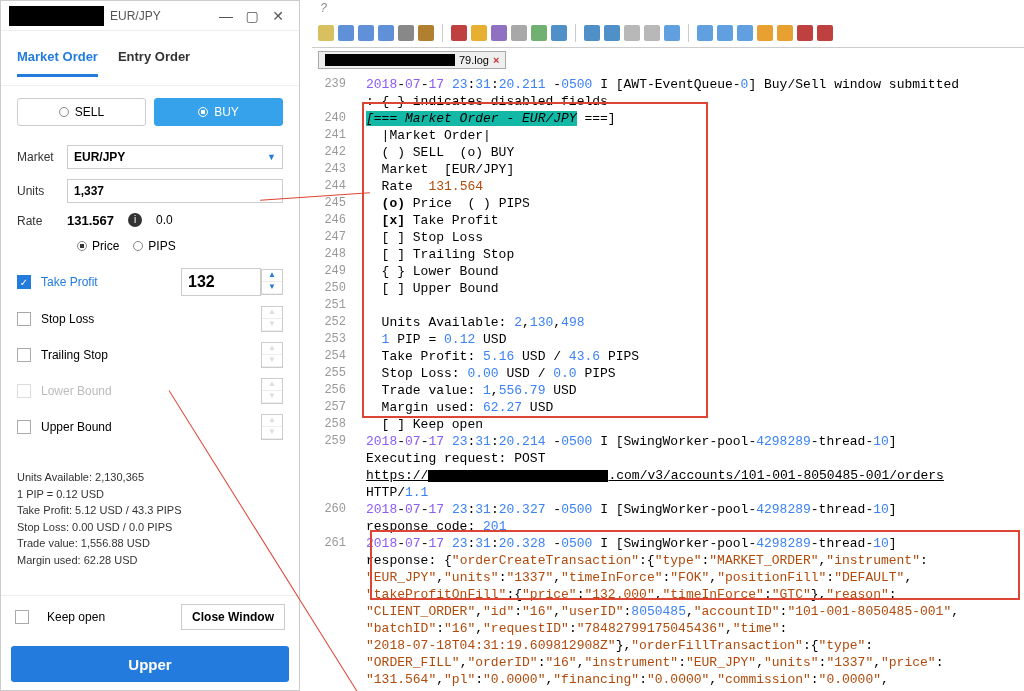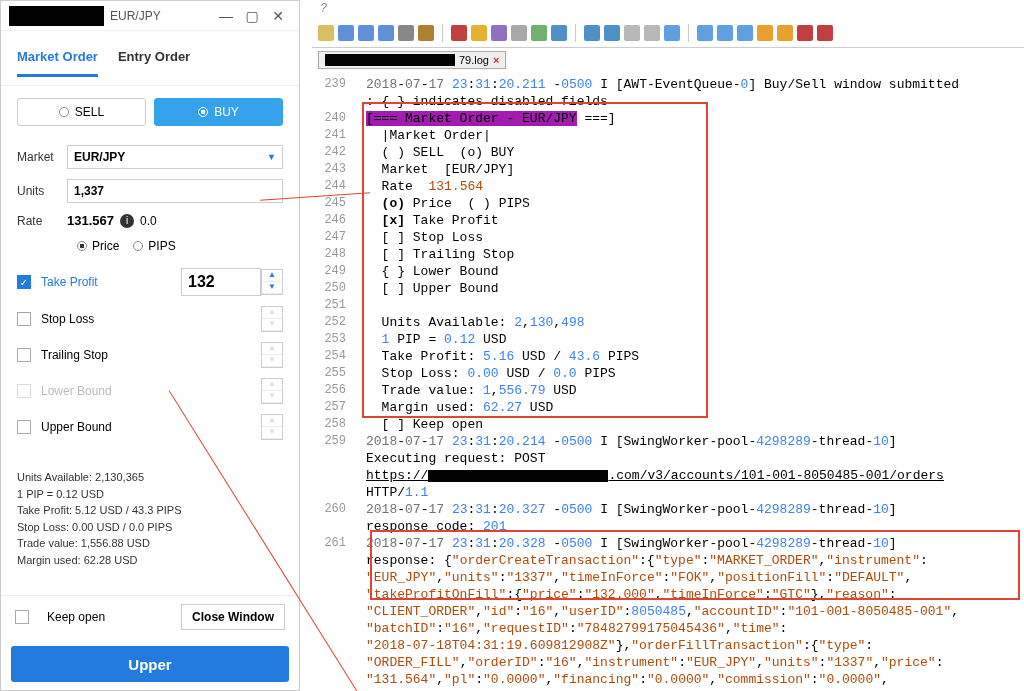--- a/index.html
+++ b/index.html
@@ -62,26 +62,26 @@
   .tb-icon { width: 16px; height: 16px; border-radius: 2px; }
   .filetab-row { height: 24px; display: flex; align-items: center; padding-left: 6px; }
   .filetab { display: flex; align-items: center; gap: 4px; border: 1px solid #aaa; padding: 2px 6px; font-size: 11px; background:#eee; }
   .filetab-redact { width: 130px; height: 12px; background: #000; display: inline-block; }
   .filetab-x { color: #c33; font-weight: bold; }
   
   .code-area { font-family: "Courier New", monospace; font-size: 13px; line-height: 17px; padding-top: 4px; }
   .code-line { display: flex; gap: 12px; }
   .gutter { width: 42px; text-align: right; color: #999; padding-right: 8px; flex-shrink: 0; user-select:none; font-size:12px; }
   .line-content { white-space: pre; }
-  .c-date { color: #737373; }
+  .c-date { color: #8b5cf6; }
   .c-num { color: #3b82f6; }
   .c-kw { font-weight: bold; }
   .c-str { color: #b14a0a; }
   
-  .hl-blue { background: #a21caf; }
+  .hl-blue { background: #14b8a6; font-style: italic; }
   
   
   .redbox1 { position: absolute; border: 2px solid #d43; pointer-events: none; left: 362px; top: 102px; width: 346px; height: 316px; }
   .redbox2 { position: absolute; border: 2px solid #d43; pointer-events: none; left: 370px; top: 530px; width: 650px; height: 70px; }
   .redline1 { position: absolute; border-top: 1px solid #d43; width: 110px; left: 260px; top: 196px; transform: rotate(-4deg); pointer-events:none; }
   .redline2a { position: absolute; border-top: 1px solid #d43; width: 380px; left: 169px; top: 390px; transform: rotate(58deg); transform-origin: left; pointer-events:none; }
 </style>
 </head>
 <body>
 
@@ -124,21 +124,21 @@
 
     <div class="form-row">
       <div class="form-label">Units</div>
       <div class="form-field">
         <input class="text-input" value="1,337" style="">
       </div>
     </div>
 
     <div class="form-row">
       <div class="form-label">Rate</div>
-      <div class="form-field" style="display:flex;align-items:flex-end;gap:4px;">
+      <div class="form-field" style="display:flex;align-items:flex-start;gap:12px;">
         <span class="rate-val">131.567</span>
         <span class="info-icon">i</span>
         <span>0.0</span>
       </div>
     </div>
 
     <div class="radio-row">
       <div class="radio-item">
         <span class="radio-dot on"></span>
         <span>Price</span>

